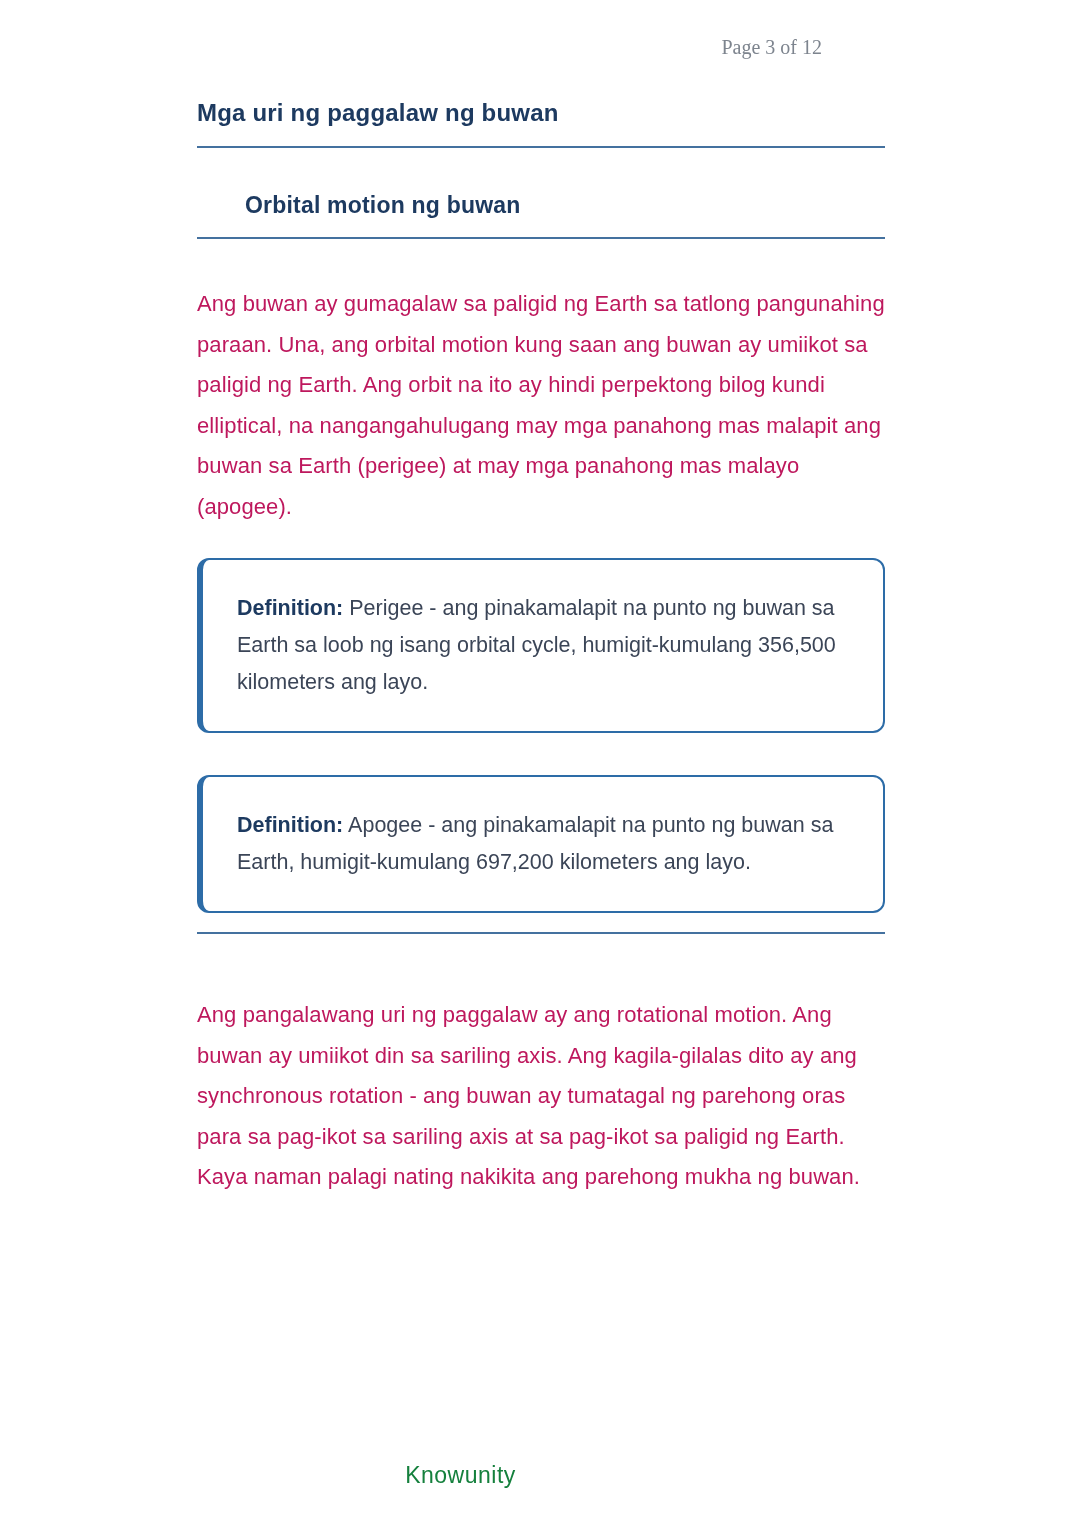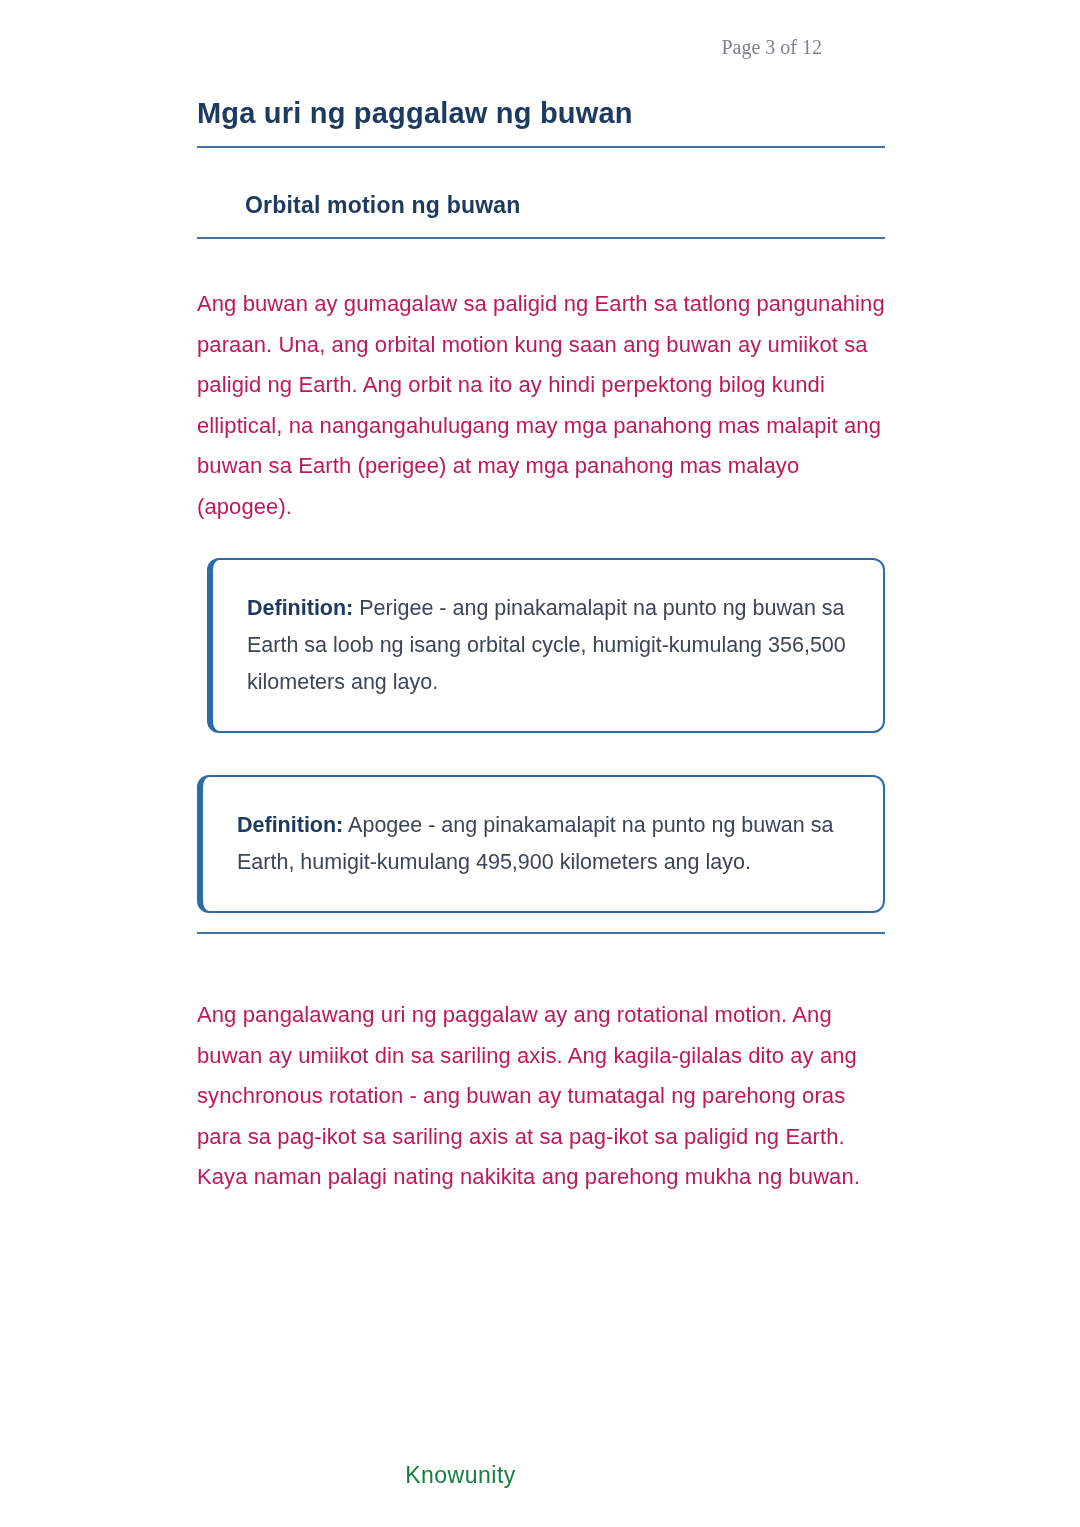--- a/index.html
+++ b/index.html
@@ -21,21 +21,21 @@
     color: #7d848e;
   }
   .content {
     position: absolute;
     left: 197px;
     top: 0;
     width: 688px;
     padding-top: 99px;
   }
   h1.doc-title {
-    font-size: 29px;
+    font-size: 24px;
     font-weight: 700;
     color: #1d3a60;
     line-height: 28px;
     letter-spacing: 0.2px;
   }
   .rule {
     border: none;
     border-top: 2px solid #44719f;
     width: 100%;
     margin-top: 19px;
@@ -59,21 +59,21 @@
   .def-box {
     border: 2px solid #2d6ca7;
     border-left: 6px solid #2d6ca7;
     border-radius: 12px;
     padding: 30px 34px 30px 34px;
     font-size: 21.5px;
     line-height: 37px;
     color: #3b4557;
     background: #ffffff;
   }
-  .def-box-1 { margin-top: 31px; margin-left: 10px; }
+  .def-box-1 { margin-top: 31px; }
   .def-box-2 { margin-top: 42px; }
   .def-label {
     font-weight: 700;
     color: #1d3a60;
   }
   p.body-para-2 { margin-top: 61px; }
   .footer {
     position: absolute;
     top: 1462px;
     left: 0;
@@ -101,21 +101,21 @@
 
     <p class="body-para">Ang buwan ay gumagalaw sa paligid ng Earth sa tatlong pangunahing paraan. Una, ang orbital motion kung saan ang buwan ay umiikot sa paligid ng Earth. Ang orbit na ito ay hindi perpektong bilog kundi elliptical, na nangangahulugang may mga panahong mas malapit ang buwan sa Earth (perigee) at may mga panahong mas malayo (apogee).</p>
 
     <div class="def-box def-box-1">
       <span class="def-label">Definition:</span>
       <span class="def-text">Perigee - ang pinakamalapit na punto ng buwan sa Earth sa loob ng isang orbital cycle, humigit-kumulang 356,500 kilometers ang layo.</span>
     </div>
 
     <div class="def-box def-box-2">
       <span class="def-label">Definition:</span>
-      <span class="def-text">Apogee - ang pinakamalapit na punto ng buwan sa Earth, humigit-kumulang 495,900 kilometers ang layo.</span>
+      <span class="def-text">Apogee - ang pinakamalapit na punto ng buwan sa Earth, humigit-kumulang 697,200 kilometers ang layo.</span>
     </div>
 
     <hr class="rule">
 
     <p class="body-para body-para-2">Ang pangalawang uri ng paggalaw ay ang rotational motion. Ang buwan ay umiikot din sa sariling axis. Ang kagila-gilalas dito ay ang synchronous rotation - ang buwan ay tumatagal ng parehong oras para sa pag-ikot sa sariling axis at sa pag-ikot sa paligid ng Earth. Kaya naman palagi nating nakikita ang parehong mukha ng buwan.</p>
 
   </div>
 
   <div class="footer">Knowunity</div>
 

